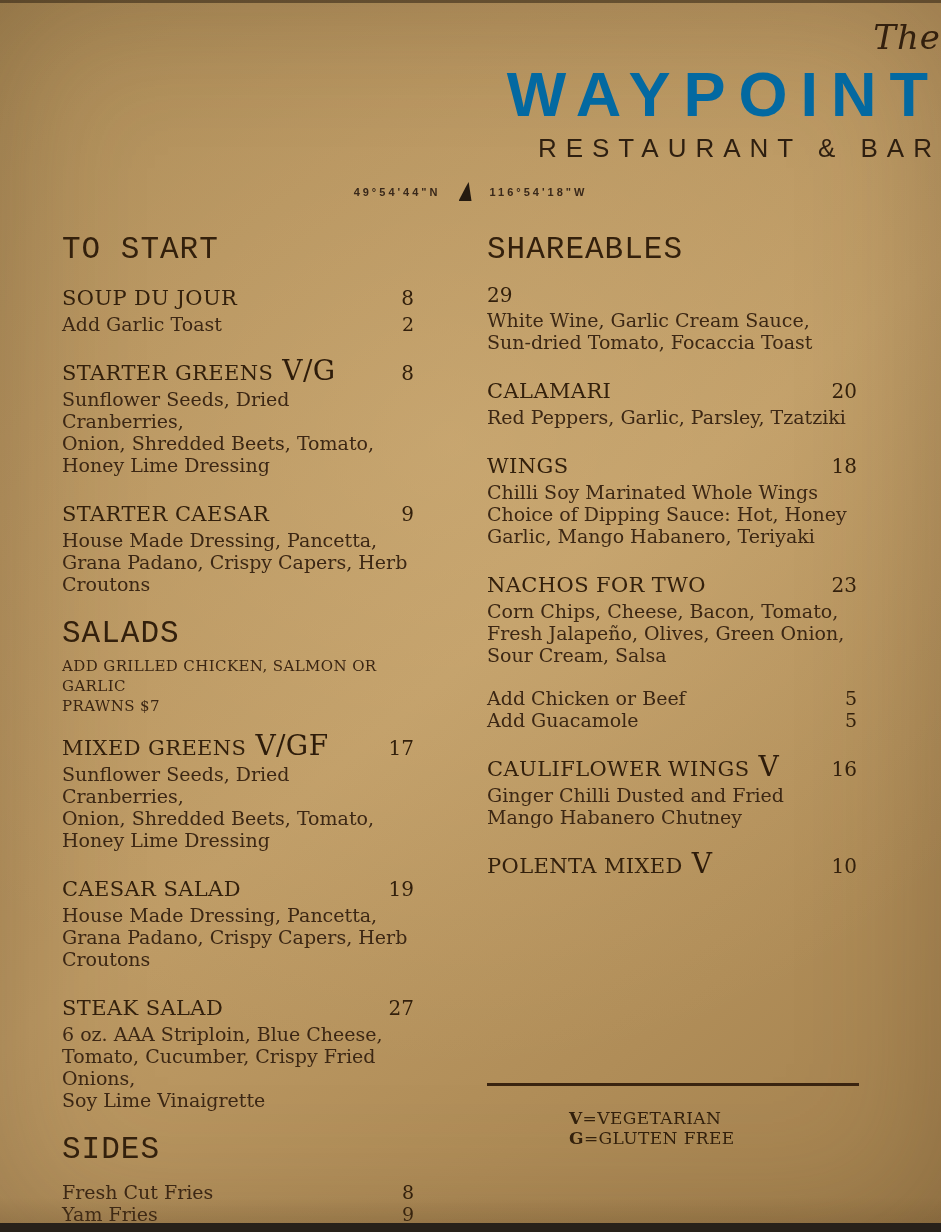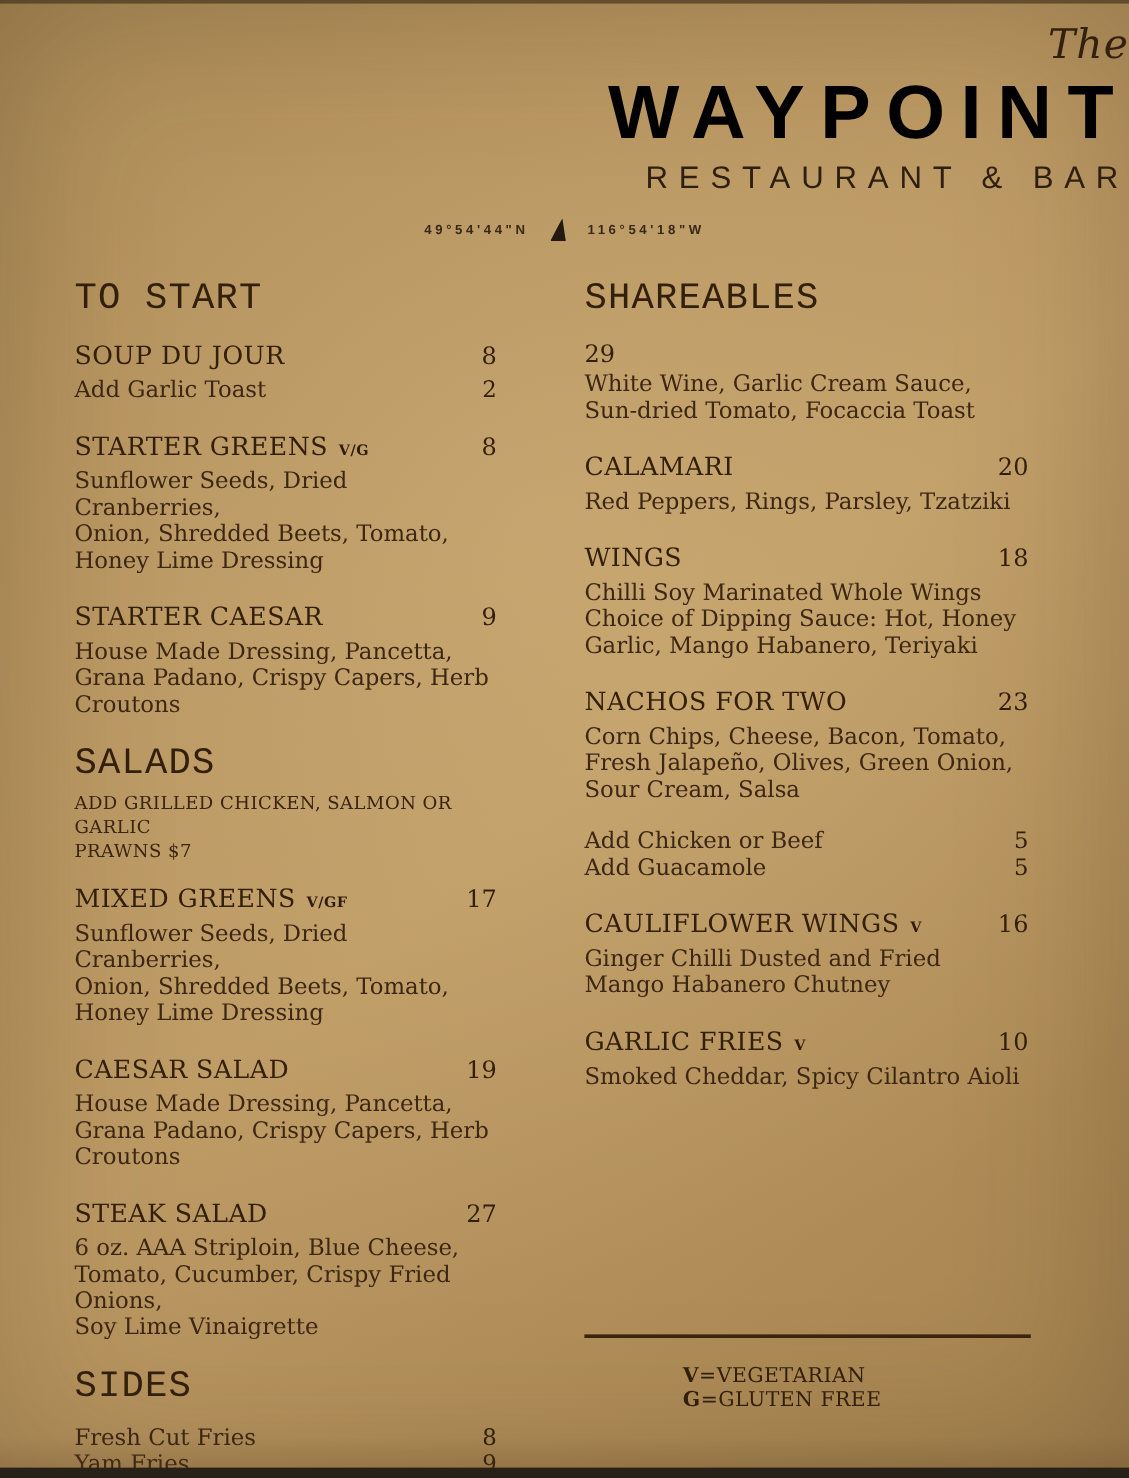--- a/index.html
+++ b/index.html
@@ -22,21 +22,21 @@
   
   .header{position:relative;text-align:right;padding-top:18px;color:#2c1c0c;}
   .brand-script{
     font-style:italic;font-family:"DejaVu Serif",serif;
     font-size:34px;line-height:38px;color:#33200e;letter-spacing:1px;
   }
   .brand-name{
     font-family:"Liberation Sans","DejaVu Sans",sans-serif;
     font-weight:bold;font-size:63px;line-height:64px;
     letter-spacing:13px;margin-top:6px;margin-left:13px; 
-    color:#000000;
+    color:#0369a1;
   }
   .brand-sub{
     font-family:"Liberation Sans","DejaVu Sans",sans-serif;
     font-size:26px;line-height:26px;letter-spacing:9px;margin-top:9px;margin-left:9px;
     color:#2e1f10;
   }
   .coords{
     margin-top:21px;
     display:flex;align-items:center;justify-content:center;gap:18px;
     font-family:"Liberation Sans","DejaVu Sans",sans-serif;
@@ -63,21 +63,21 @@
     margin-bottom:17px;
     font-family:Liberation Mono, monospace;
   }
   .section-note{
     font-size:15px;line-height:20px;letter-spacing:0.4px;color:#3a2512;
     white-space:pre-line;margin-top:-11px;margin-bottom:17px;
   }
   .item{margin-bottom:23px;}
   .item-head{display:flex;justify-content:space-between;align-items:baseline;}
   .item-name{font-size:21px;line-height:26px;letter-spacing:0.4px;color:#33200c;}
-  .item-tag{font-weight:bold;margin-left:9px;font-size:12px;color:#2e1c0a;}
+  .item-tag{font-weight:normal;margin-left:9px;font-size:28px;color:#2e1c0a;}
   .item-tag:empty{margin-left:0;}
   .item-price{font-size:20px;color:#33200c;}
   .item-desc{font-size:19px;line-height:22px;color:#3c2714;white-space:pre-line;margin-top:2px;}
   .item-desc:empty{display:none;}
   .addons{margin-top:2px;}
   .addons.gap{margin-top:21px;}
   .addon-row,.simple-row{
     display:flex;justify-content:space-between;align-items:baseline;
     font-size:19px;line-height:22px;color:#3c2714;
   }
@@ -221,21 +221,21 @@
         </div>
         <div class="item-desc">White Wine, Garlic Cream Sauce,
 Sun-dried Tomato, Focaccia Toast</div>
       </div>
 
       <div class="item">
         <div class="item-head">
           <div class="item-name"><span>CALAMARI</span><span class="item-tag"></span></div>
           <div class="item-price">20</div>
         </div>
-        <div class="item-desc">Red Peppers, Rings, Parsley, Tzatziki</div>
+        <div class="item-desc">Red Peppers, Garlic, Parsley, Tzatziki</div>
       </div>
 
       <div class="item">
         <div class="item-head">
           <div class="item-name"><span>WINGS</span><span class="item-tag"></span></div>
           <div class="item-price">18</div>
         </div>
         <div class="item-desc">Chilli Soy Marinated Whole Wings
 Choice of Dipping Sauce: Hot, Honey
 Garlic, Mango Habanero, Teriyaki</div>
@@ -265,24 +265,23 @@
         <div class="item-head">
           <div class="item-name"><span>CAULIFLOWER WINGS</span><span class="item-tag">V</span></div>
           <div class="item-price">16</div>
         </div>
         <div class="item-desc">Ginger Chilli Dusted and Fried
 Mango Habanero Chutney</div>
       </div>
 
       <div class="item">
         <div class="item-head">
-          <div class="item-name"><span>GARLIC FRIES</span><span class="item-tag">V</span></div>
+          <div class="item-name"><span>POLENTA MIXED</span><span class="item-tag">V</span></div>
           <div class="item-price">10</div>
         </div>
-        <div class="item-desc">Smoked Cheddar, Spicy Cilantro Aioli</div>
       </div>
     </div>
 
     <div class="legend">
       <div class="legend-rule"></div>
       <div class="legend-lines">
         <div><span class="sym">V</span><span>=VEGETARIAN</span></div>
         <div><span class="sym">G</span><span>=GLUTEN FREE</span></div>
       </div>
     </div>

